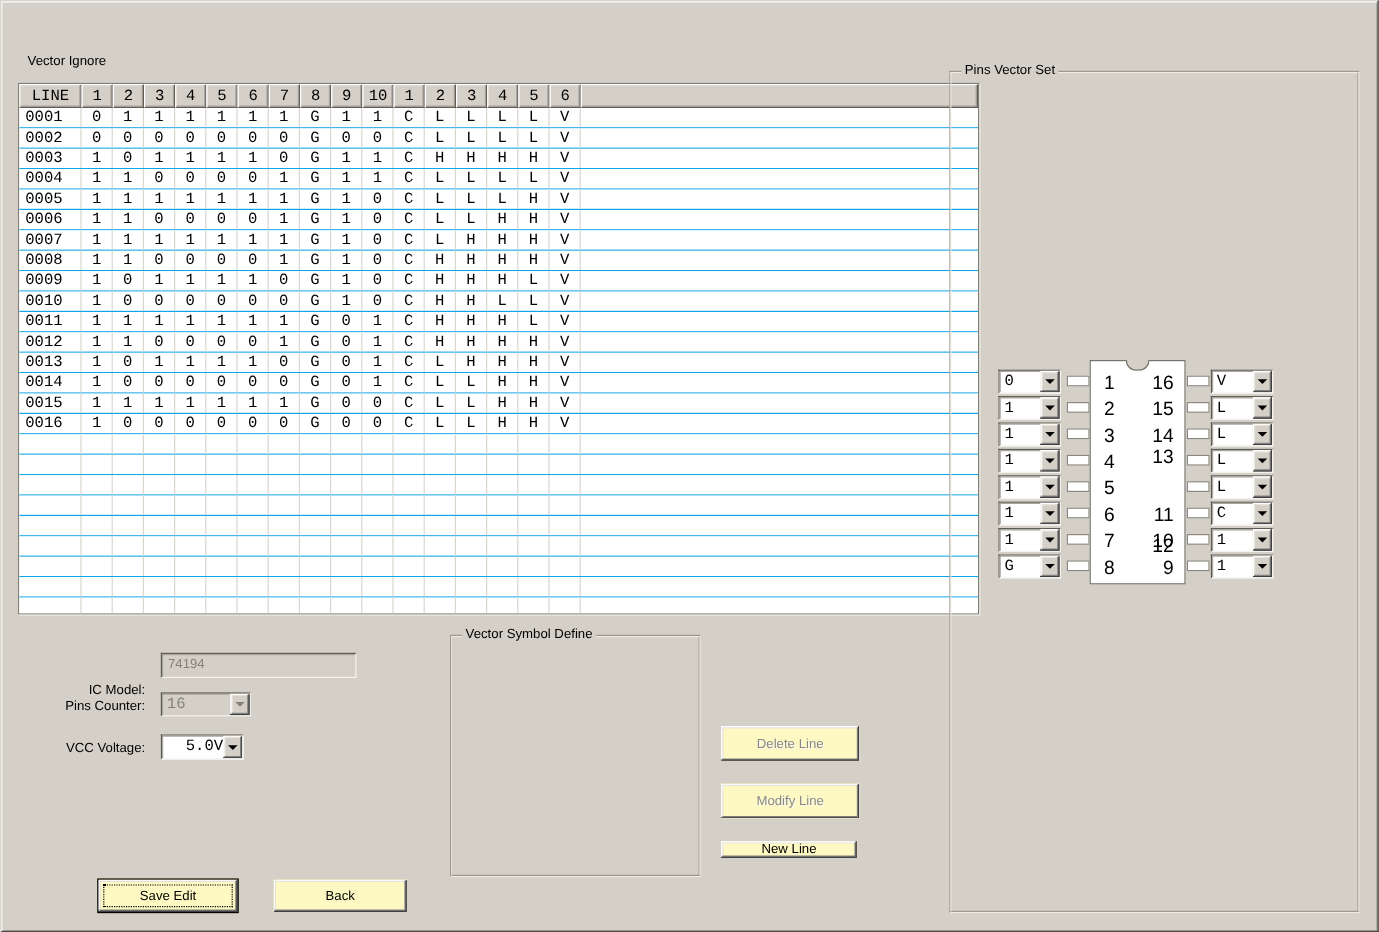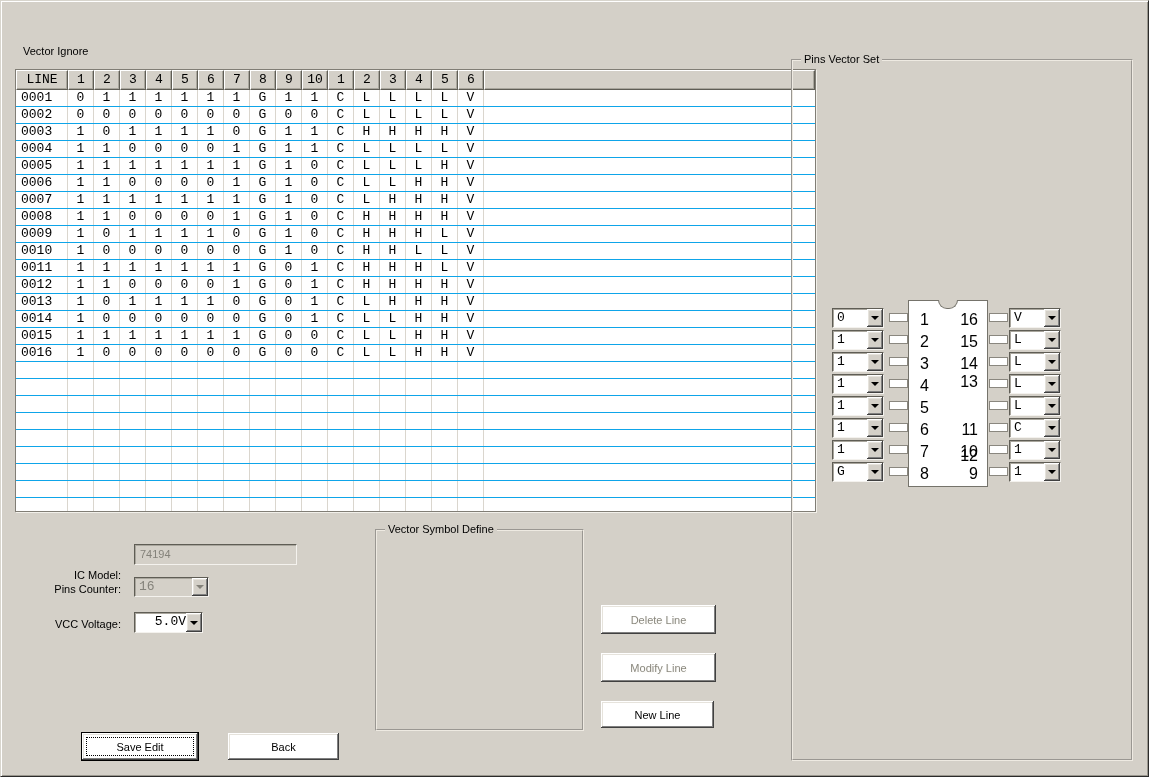--- a/index.html
+++ b/index.html
@@ -74,21 +74,21 @@
   
   .form-label{position:absolute;font-size:11px;text-align:right;width:90px;}
   .textfield{
     position:absolute;background:#d4d0c8;border:1px solid;border-color:#5f5d55 #f4f2ee #f4f2ee #5f5d55;
     box-shadow:inset 1px 1px 0 #a9a69d;font-size:11px;color:#84827a;
     padding:3px 0 0 5px;
   }
   .sym-line{font-size:11px;line-height:16px;white-space:pre;}
   
   .btn{
-    position:absolute;background:#ffffff;font-size:11px;color:#000;text-align:right;
+    position:absolute;background:#fef9c3;font-size:11px;color:#000;text-align:right;
     box-shadow:inset -1px -1px #404040, inset 1px 1px #fff, inset -2px -2px #808080, inset 2px 2px #e6e3dc;
     display:flex;align-items:center;justify-content:center;cursor:default;
   }
   .btn.disabled{color:#8a887e;text-shadow:1px 1px 0 #fbfaf7;}
   .btn.default{border:1px solid #000;}
   .focus-rect{position:absolute;left:4px;right:4px;top:4px;bottom:4px;border:1px dotted #000;}
 </style>
 </head>
 <body>
 
@@ -779,21 +779,21 @@
         <i class="arr"></i>
       </div>
   </div>
 
   <div class="groupbox" style="left:374px;top:528px;width:209px;height:202px;">
     <div class="legend">Vector Symbol Define</div>
   </div>
 
   <div class="btn disabled" style="left:600px;top:604px;width:115px;height:29px;">Delete Line</div>
   <div class="btn disabled" style="left:600px;top:652px;width:115px;height:29px;">Modify Line</div>
-  <div class="btn" style="left:600px;top:700px;width:113px;height:27px;">New Line</div>
+  <div class="btn" style="left:600px;top:700px;width:113px;height:14px;">New Line</div>
 
   <div class="btn default" style="left:80px;top:731px;width:118px;height:29px;">
     <div class="focus-rect"></div>
     <span>Save Edit</span>
   </div>
   <div class="btn" style="left:227px;top:732px;width:111px;height:27px;">Back</div>
 
 </div>
 
 </body></html>

